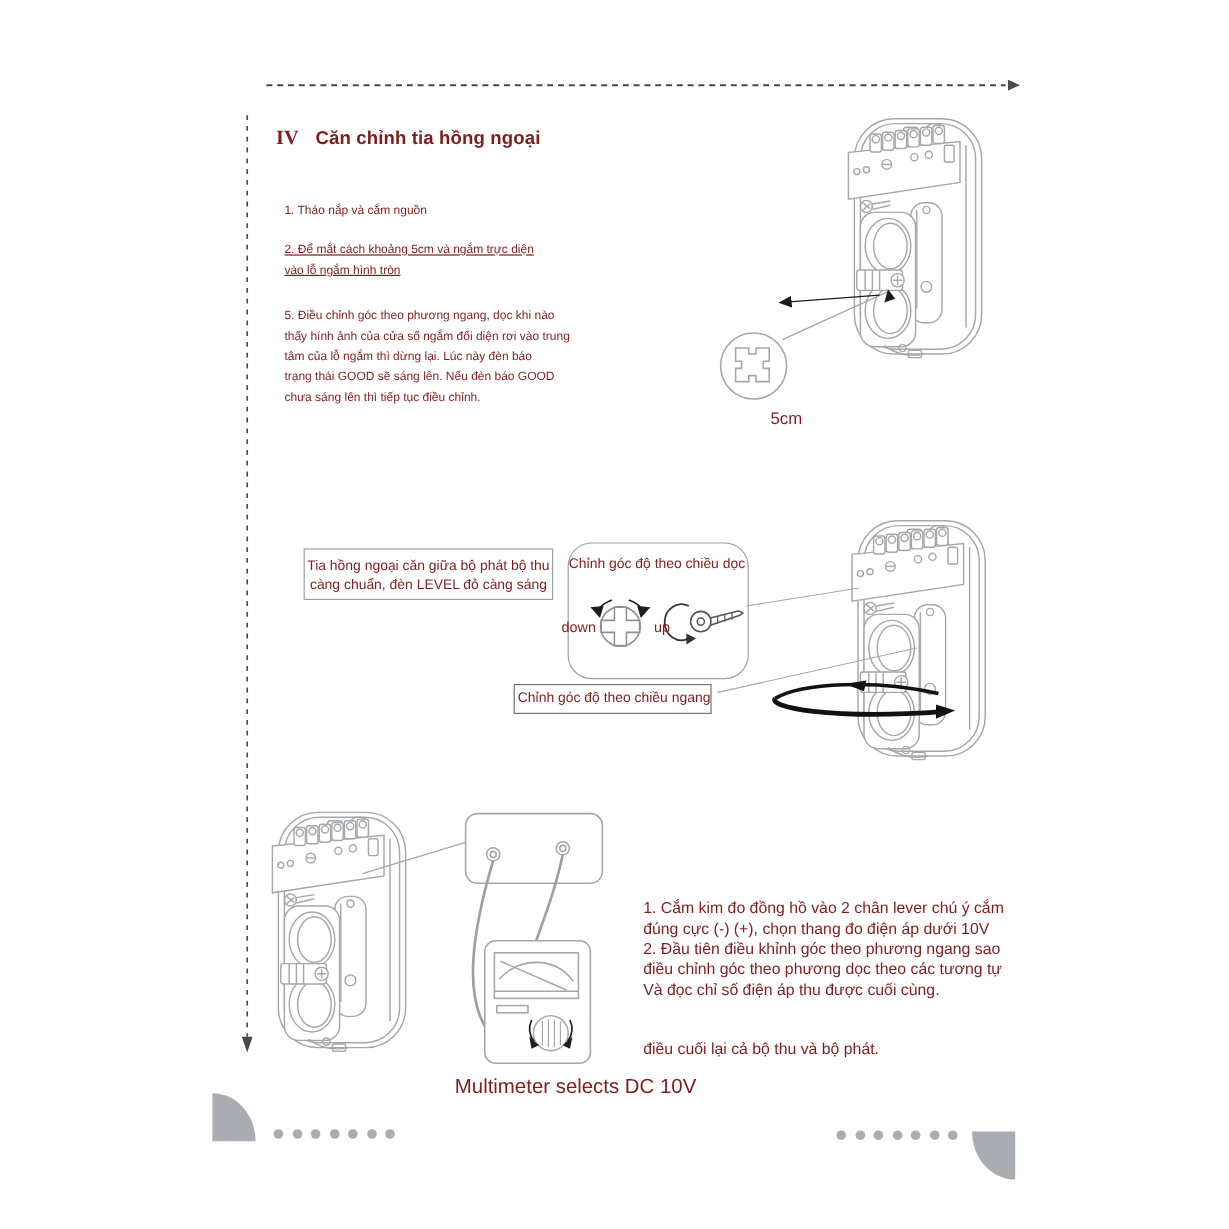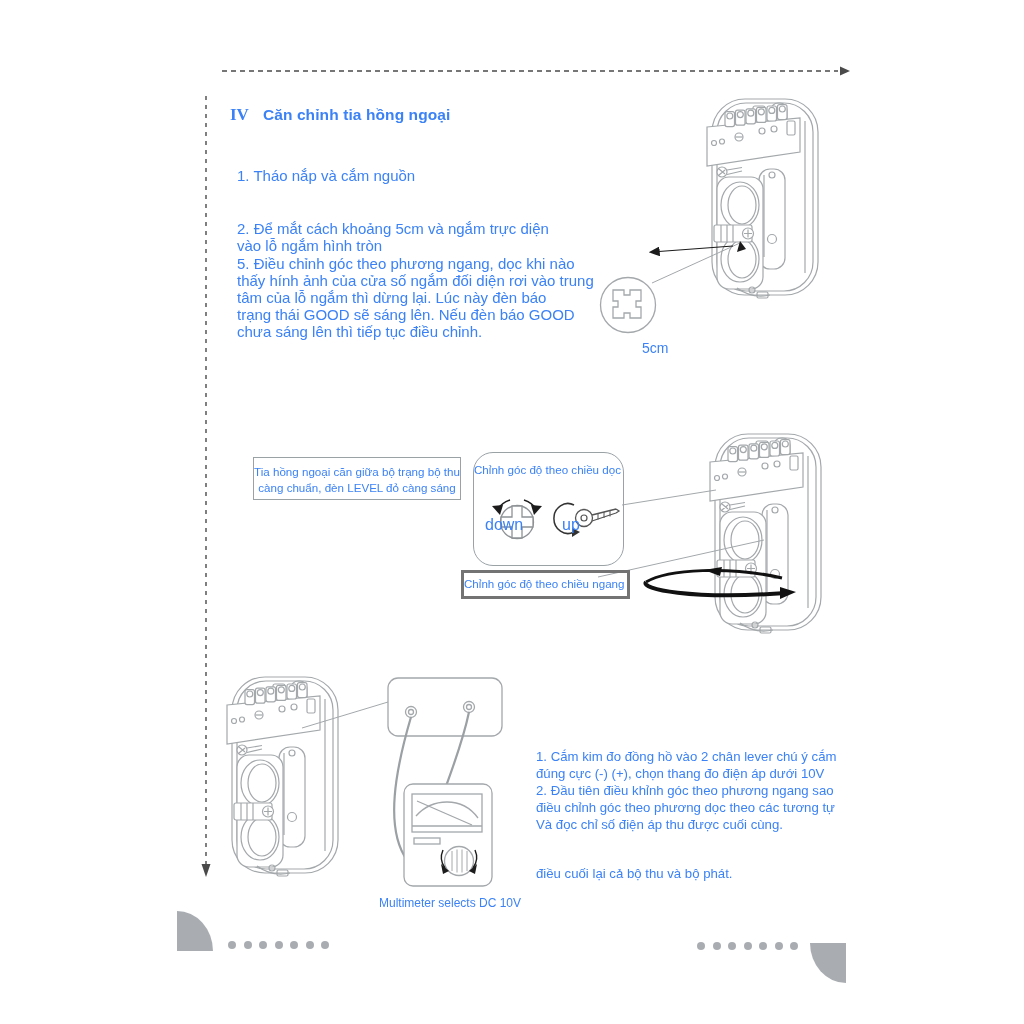--- a/index.html
+++ b/index.html
@@ -1,33 +1,33 @@
 <!DOCTYPE html>
 <html><head>
 <meta charset="utf-8">
 <style>
   html,body{margin:0;padding:0;background:#fff;}
   #canvas{position:relative;width:1024px;height:1024px;background:#ffffff;overflow:hidden;
-          font-family:"Liberation Sans","DejaVu Sans",sans-serif;color:#3b82f6;}
+          font-family:"Liberation Sans","DejaVu Sans",sans-serif;color:#7f1d1d;}
   .abs{position:absolute;}
   #art{position:absolute;left:0;top:0;width:1024px;height:1024px;}
   .title-row{left:230px;top:105px;display:flex;align-items:baseline;gap:14px;}
   .title-roman{font-family:"Liberation Serif","DejaVu Serif",serif;font-size:17px;font-weight:600;}
   .title-main{font-size:15.5px;font-weight:bold;letter-spacing:.1px;}
-  .steps{left:237px;width:345px;font-size:15px;line-height:17px;}
+  .steps{left:237px;width:345px;font-size:10px;line-height:17px;}
   .line{white-space:nowrap;}
   .note-box{left:253px;top:457px;width:208px;height:43px;border:1px solid #9aa2a6;
             text-align:center;font-size:11.6px;line-height:15.5px;padding-top:6px;box-sizing:border-box;}
   .round-box{left:473px;top:452px;width:149px;height:112px;border:1px solid #9aa2a6;border-radius:20px;}
   .round-box-title{position:absolute;left:0;top:10px;width:100%;font-size:11.6px;}
-  .h-box{left:461px;top:570px;width:163px;height:23px;border:3px solid #737373;
-         text-align:left;font-size:11.6px;line-height:22px;}
-  .updown{font-size:16px;margin-left:17px;}
+  .h-box{left:428px;top:570px;width:163px;height:23px;border:1px solid #737373;
+         text-align:right;font-size:11.6px;line-height:22px;}
+  .updown{font-size:12px;}
   .cm-label{left:610px;top:340px;font-size:14px;margin-left:32px;}
-  .mm-caption{left:379px;top:896px;font-size:12px;}
+  .mm-caption{left:379px;top:896px;font-size:17px;}
   .steps-bottom{left:536px;width:335px;font-size:13.2px;line-height:17px;}
   .corner{background:#a9adb2;}
   .dots{display:flex;gap:7.5px;}
   .dots span{width:8px;height:8px;border-radius:50%;background:#a9adb2;display:block;}
 </style>
 </head>
 <body>
 
 <div id="canvas">
 
@@ -178,36 +178,36 @@
   </svg>
 
   <div class="abs title-row">
     <span class="title-roman">IV</span>
     <span class="title-main">Căn chỉnh tia hồng ngoại</span>
   </div>
 
   <div class="abs steps" style="top:167px;">
     <div class="line">1. Tháo nắp và cắm nguồn</div>
   </div>
-  <div class="abs steps" style="top:220px;">
+  <div class="abs steps" style="top:200px;text-decoration:underline;">
     <div class="line">2. Để mắt cách khoảng 5cm và ngắm trực diện</div>
     <div class="line">vào lỗ ngắm hình tròn</div>
   </div>
   <div class="abs steps" style="top:255px;">
     <div class="line">5. Điều chỉnh góc theo phương ngang, dọc khi nào</div>
     <div class="line">thấy hính ảnh của cửa số ngắm đối diện rơi vào trung</div>
     <div class="line">tâm của lỗ ngắm thì dừng lại. Lúc này  đèn báo</div>
     <div class="line">trạng thái GOOD sẽ sáng lên. Nếu đèn báo GOOD</div>
     <div class="line">chưa sáng lên thì tiếp tục điều chỉnh.</div>
   </div>
 
   <div class="abs cm-label">5cm</div>
 
   <div class="abs note-box">
-    <div>Tia hồng ngoại căn giữa bộ trạng bộ thu</div>
+    <div>Tia hồng ngoại căn giữa bộ phát bộ thu</div>
     <div>càng chuẩn, đèn LEVEL đỏ càng sáng</div>
   </div>
 
   <div class="abs round-box">
     <div class="round-box-title">Chỉnh góc độ theo chiều dọc</div>
   </div>
   <div class="abs updown" style="left:468px;top:516px;">down</div>
   <div class="abs updown" style="left:545px;top:516px;text-align:right;">up</div>
 
   <div class="abs h-box">Chỉnh góc độ theo chiều ngang</div>

